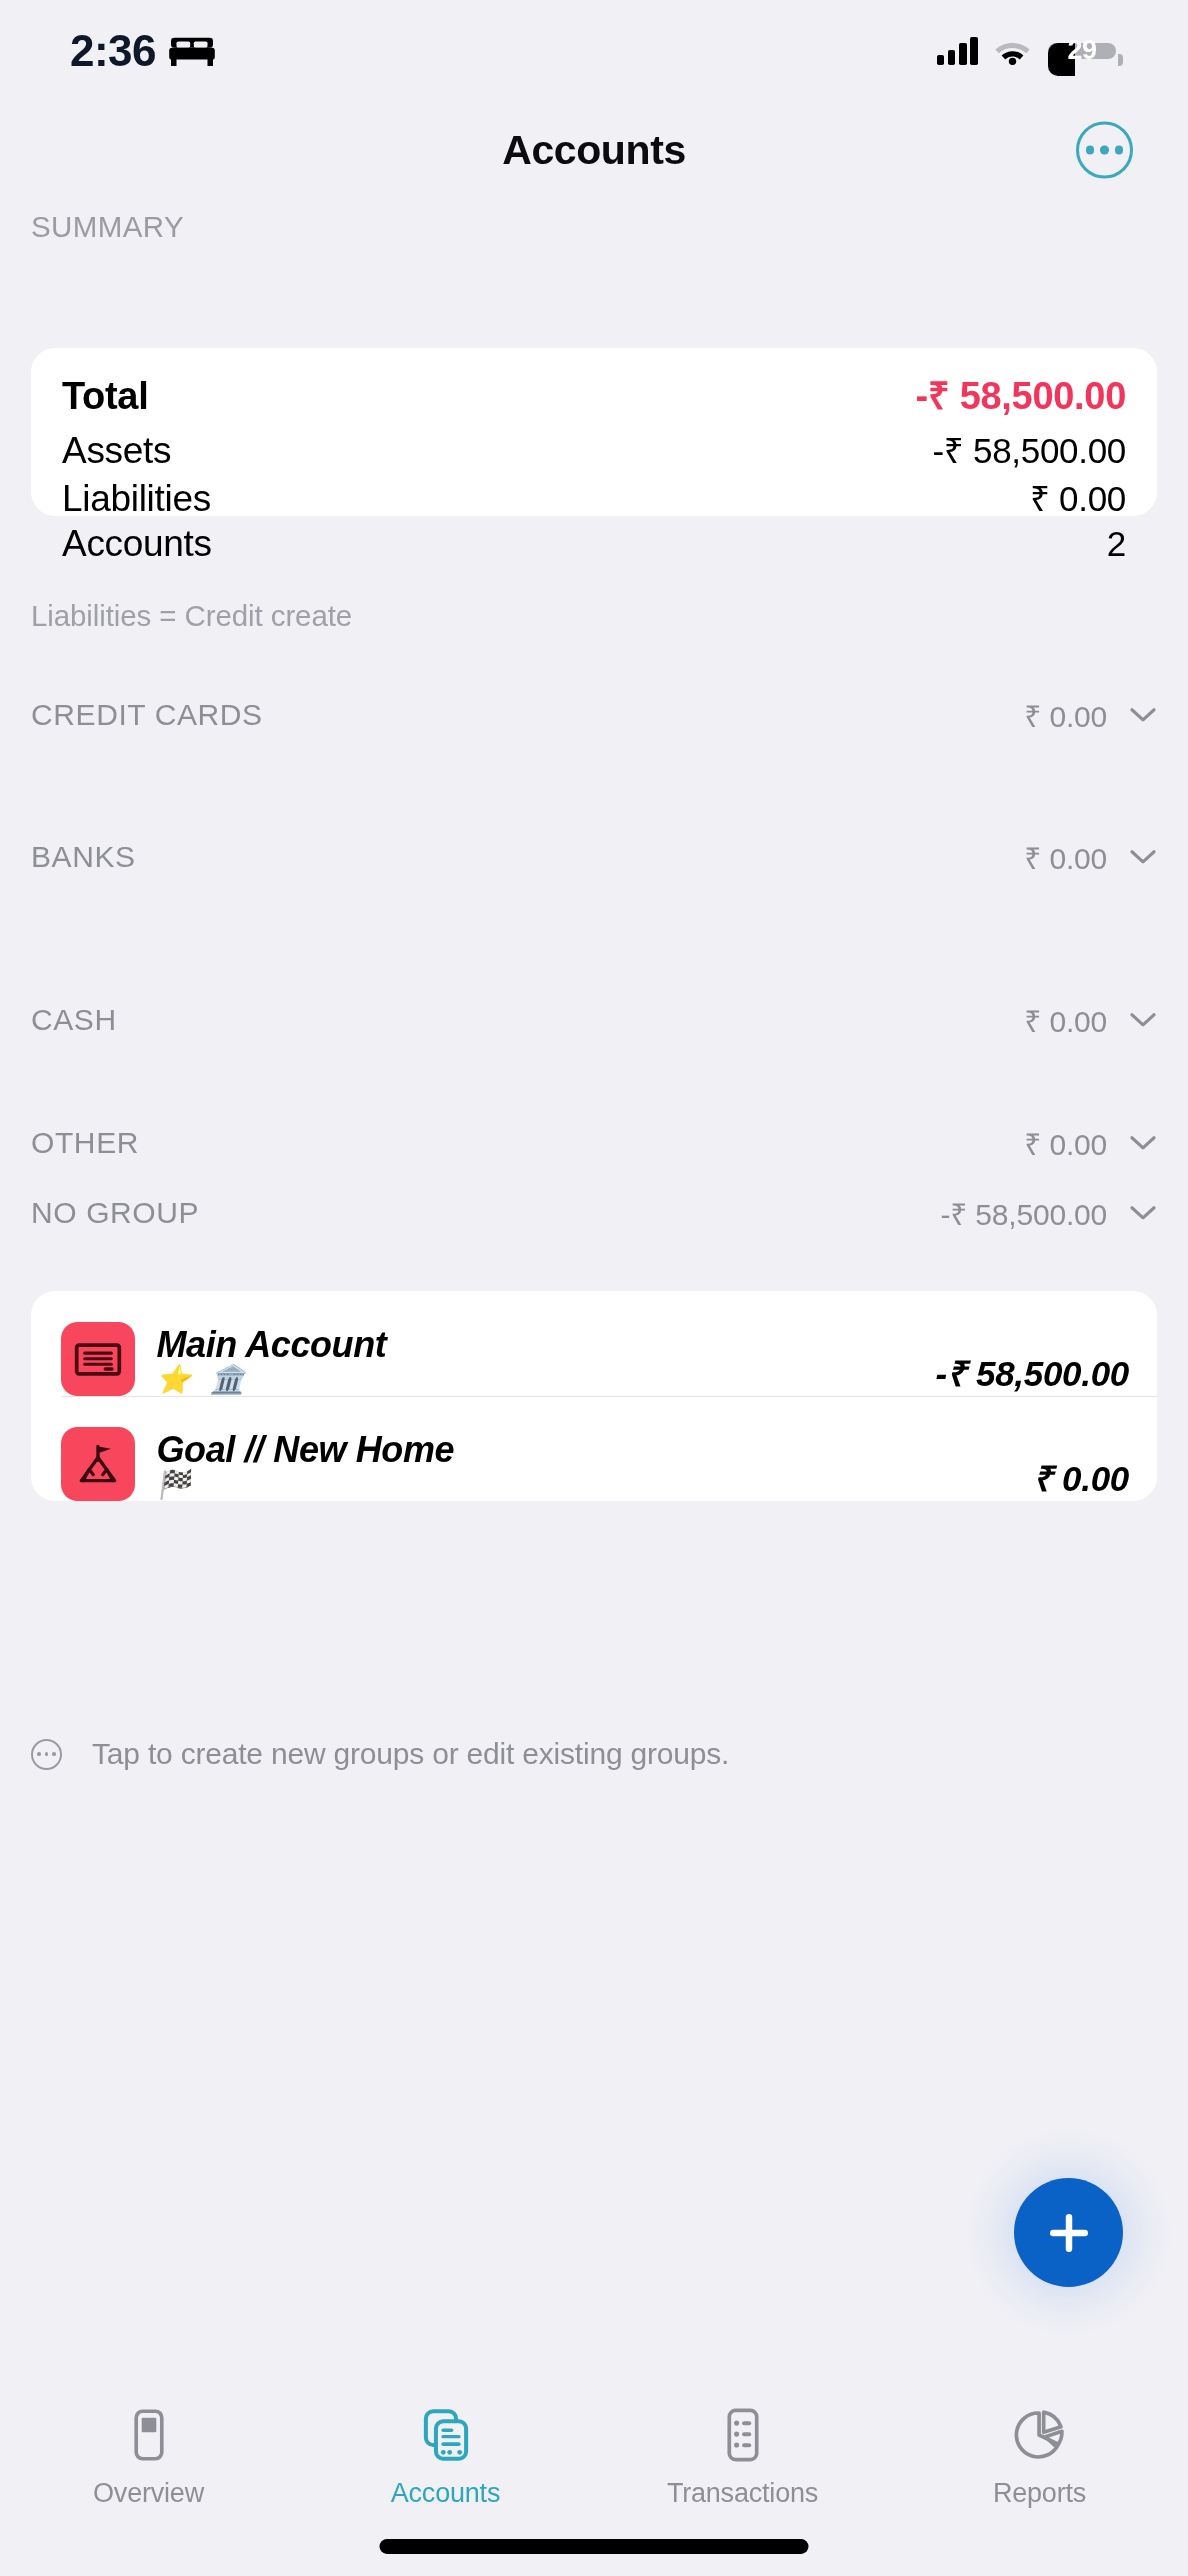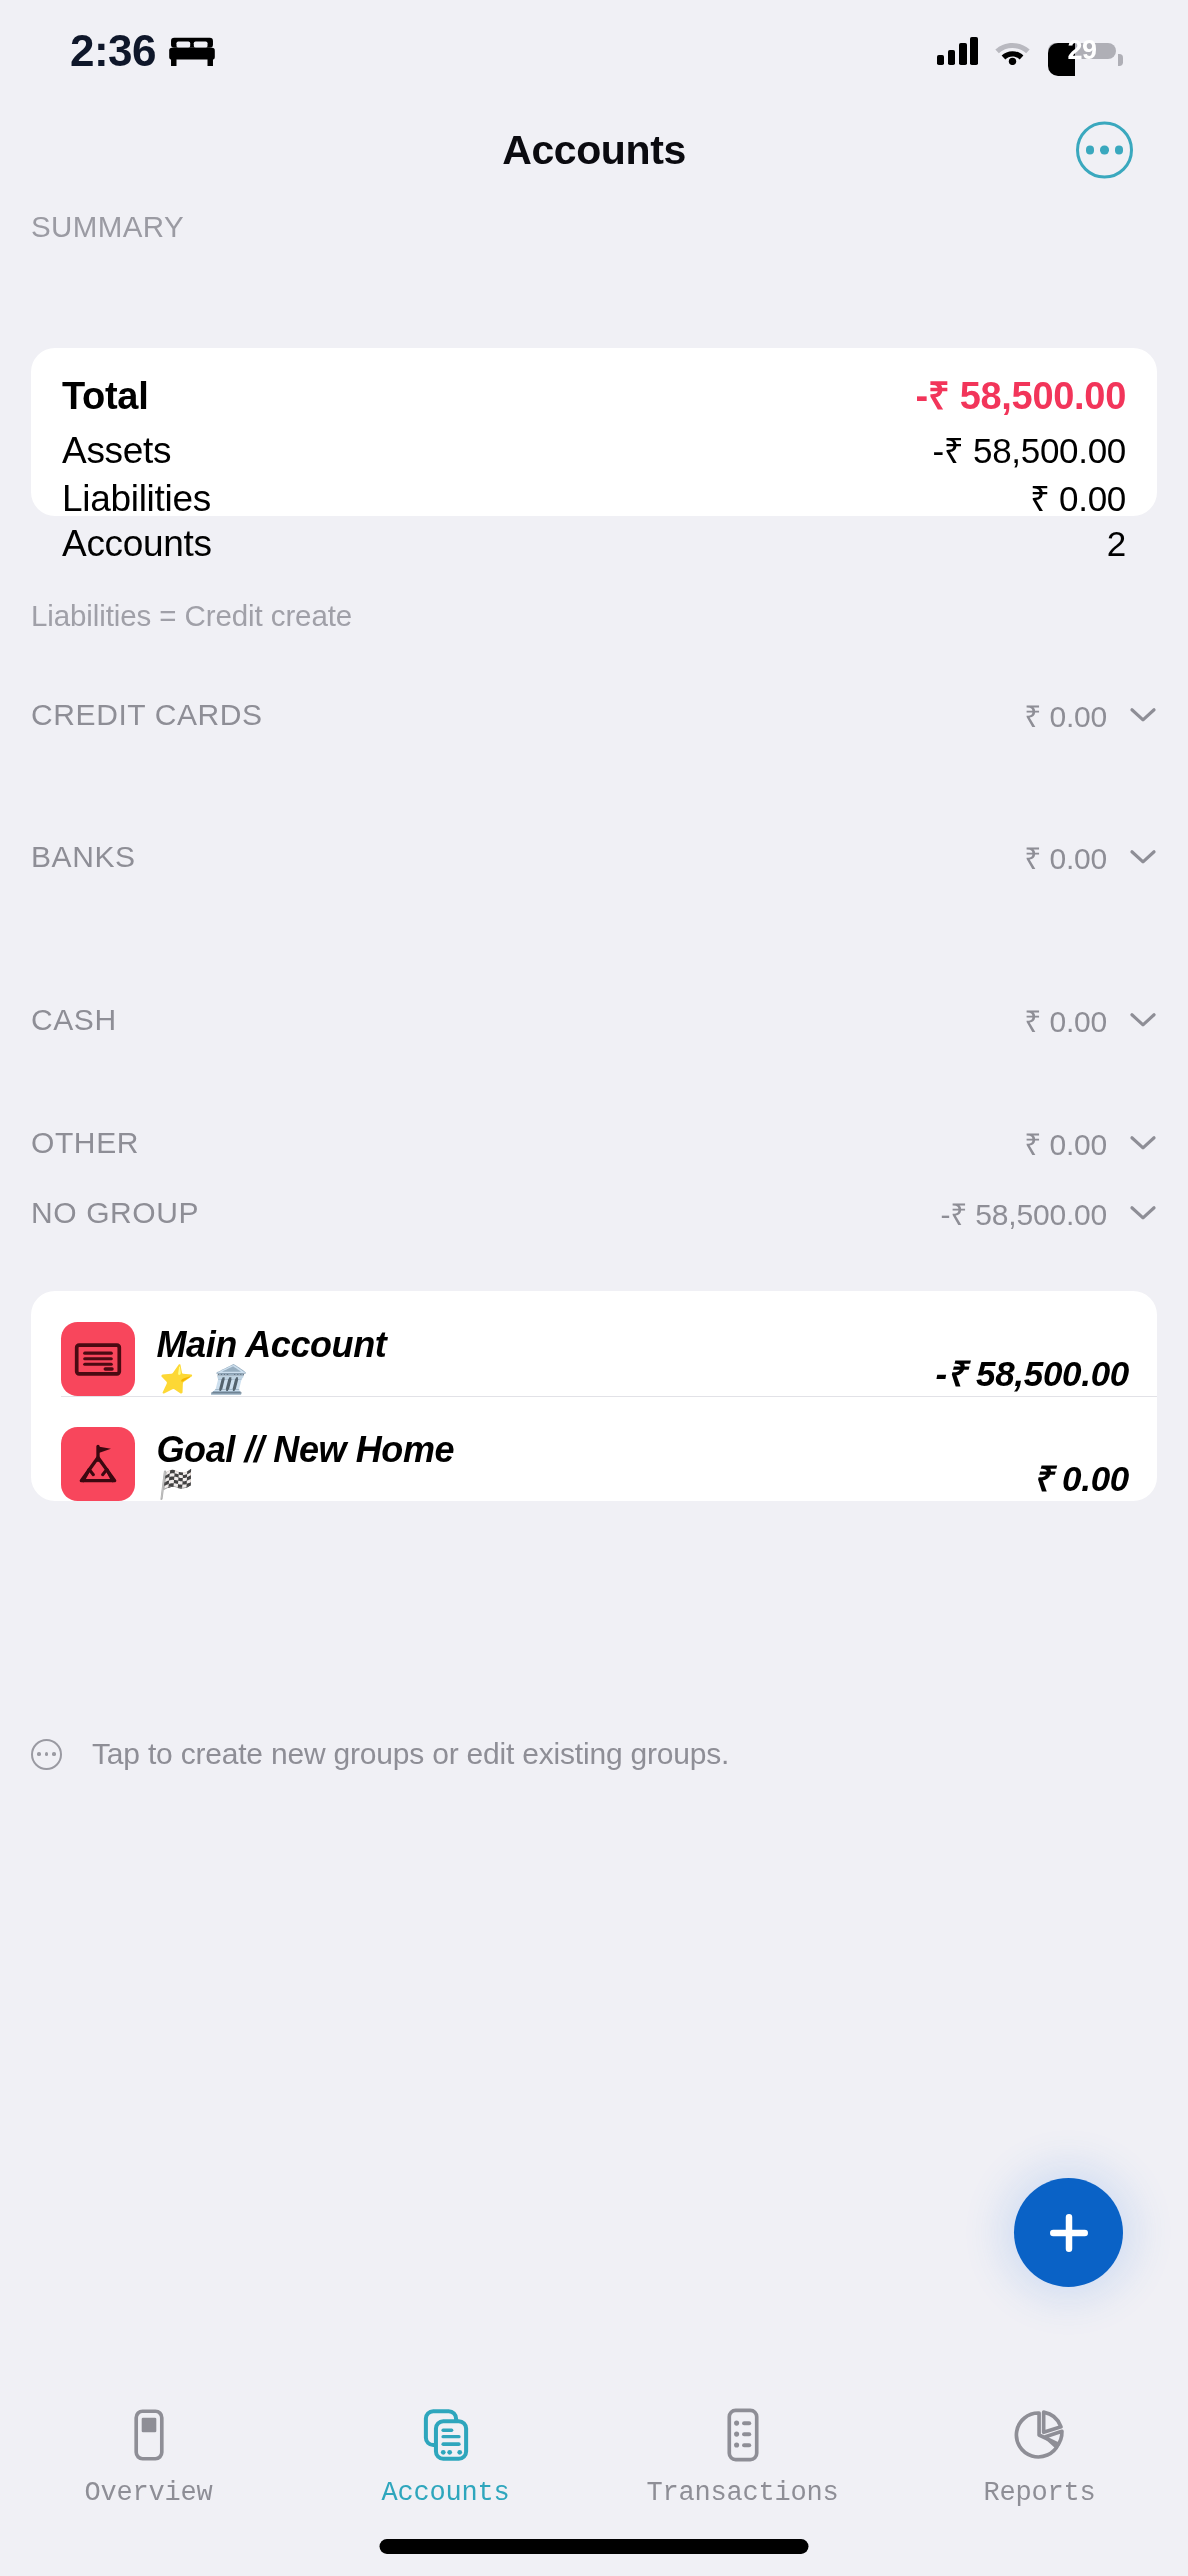--- a/index.html
+++ b/index.html
@@ -145,21 +145,21 @@
   
   .tabbar {
     position:absolute; left:0; bottom:0; width:1188px; height:203px;
     display:flex; align-items:flex-start; padding-top:29.5px;
   }
   .tab {
     flex:1; display:flex; flex-direction:column; align-items:center; gap:11px;
     cursor:pointer;
   }
   .tab svg { width:64px; height:64px; display:block; }
-  .tab-label { font-size:27px; color:#8E8E96; letter-spacing:-0.2px;font-family:Liberation Mono, monospace; }
+  .tab-label { font-size:27px; color:#8E8E96; letter-spacing:-0.2px; }
   .tab.active .tab-label { color:#2EA6BD; }
 
   .home-ind {
     position:absolute; left:50%; transform:translateX(-50%);
     bottom:22px; width:429px; height:14.7px; border-radius:7.4px; background:#000;
   }
 </style>
 </head>
 <body>
 

